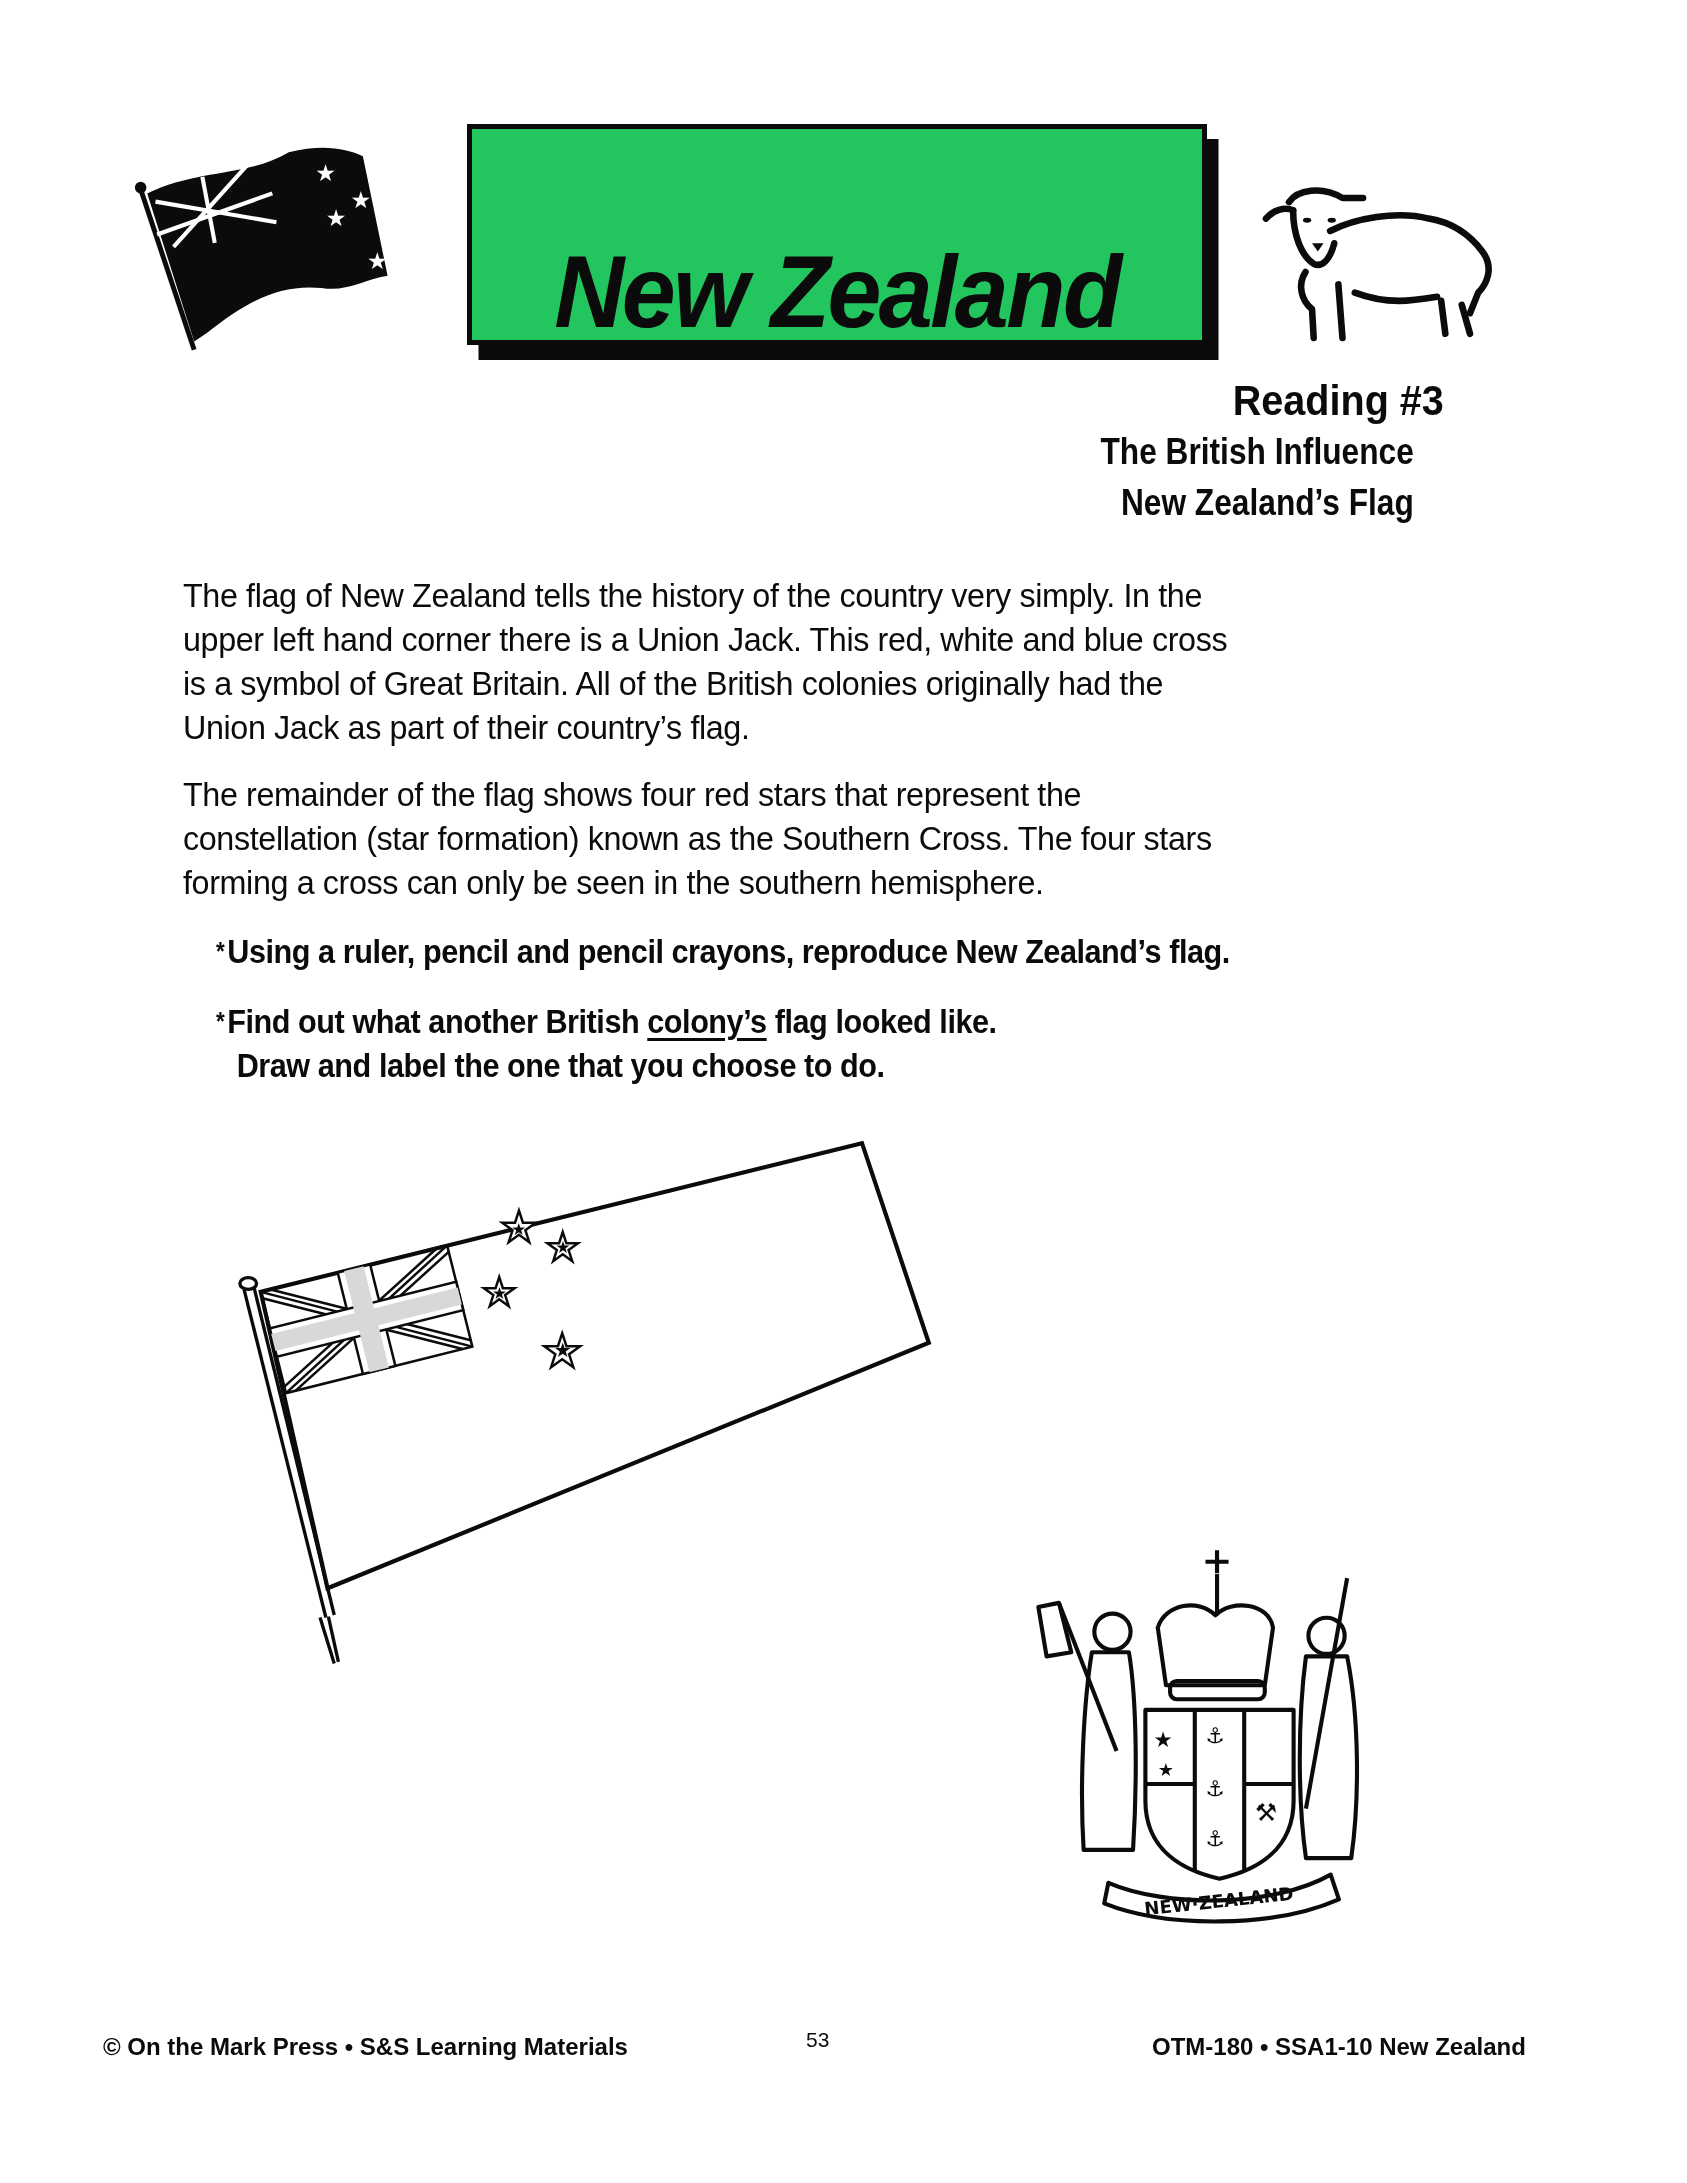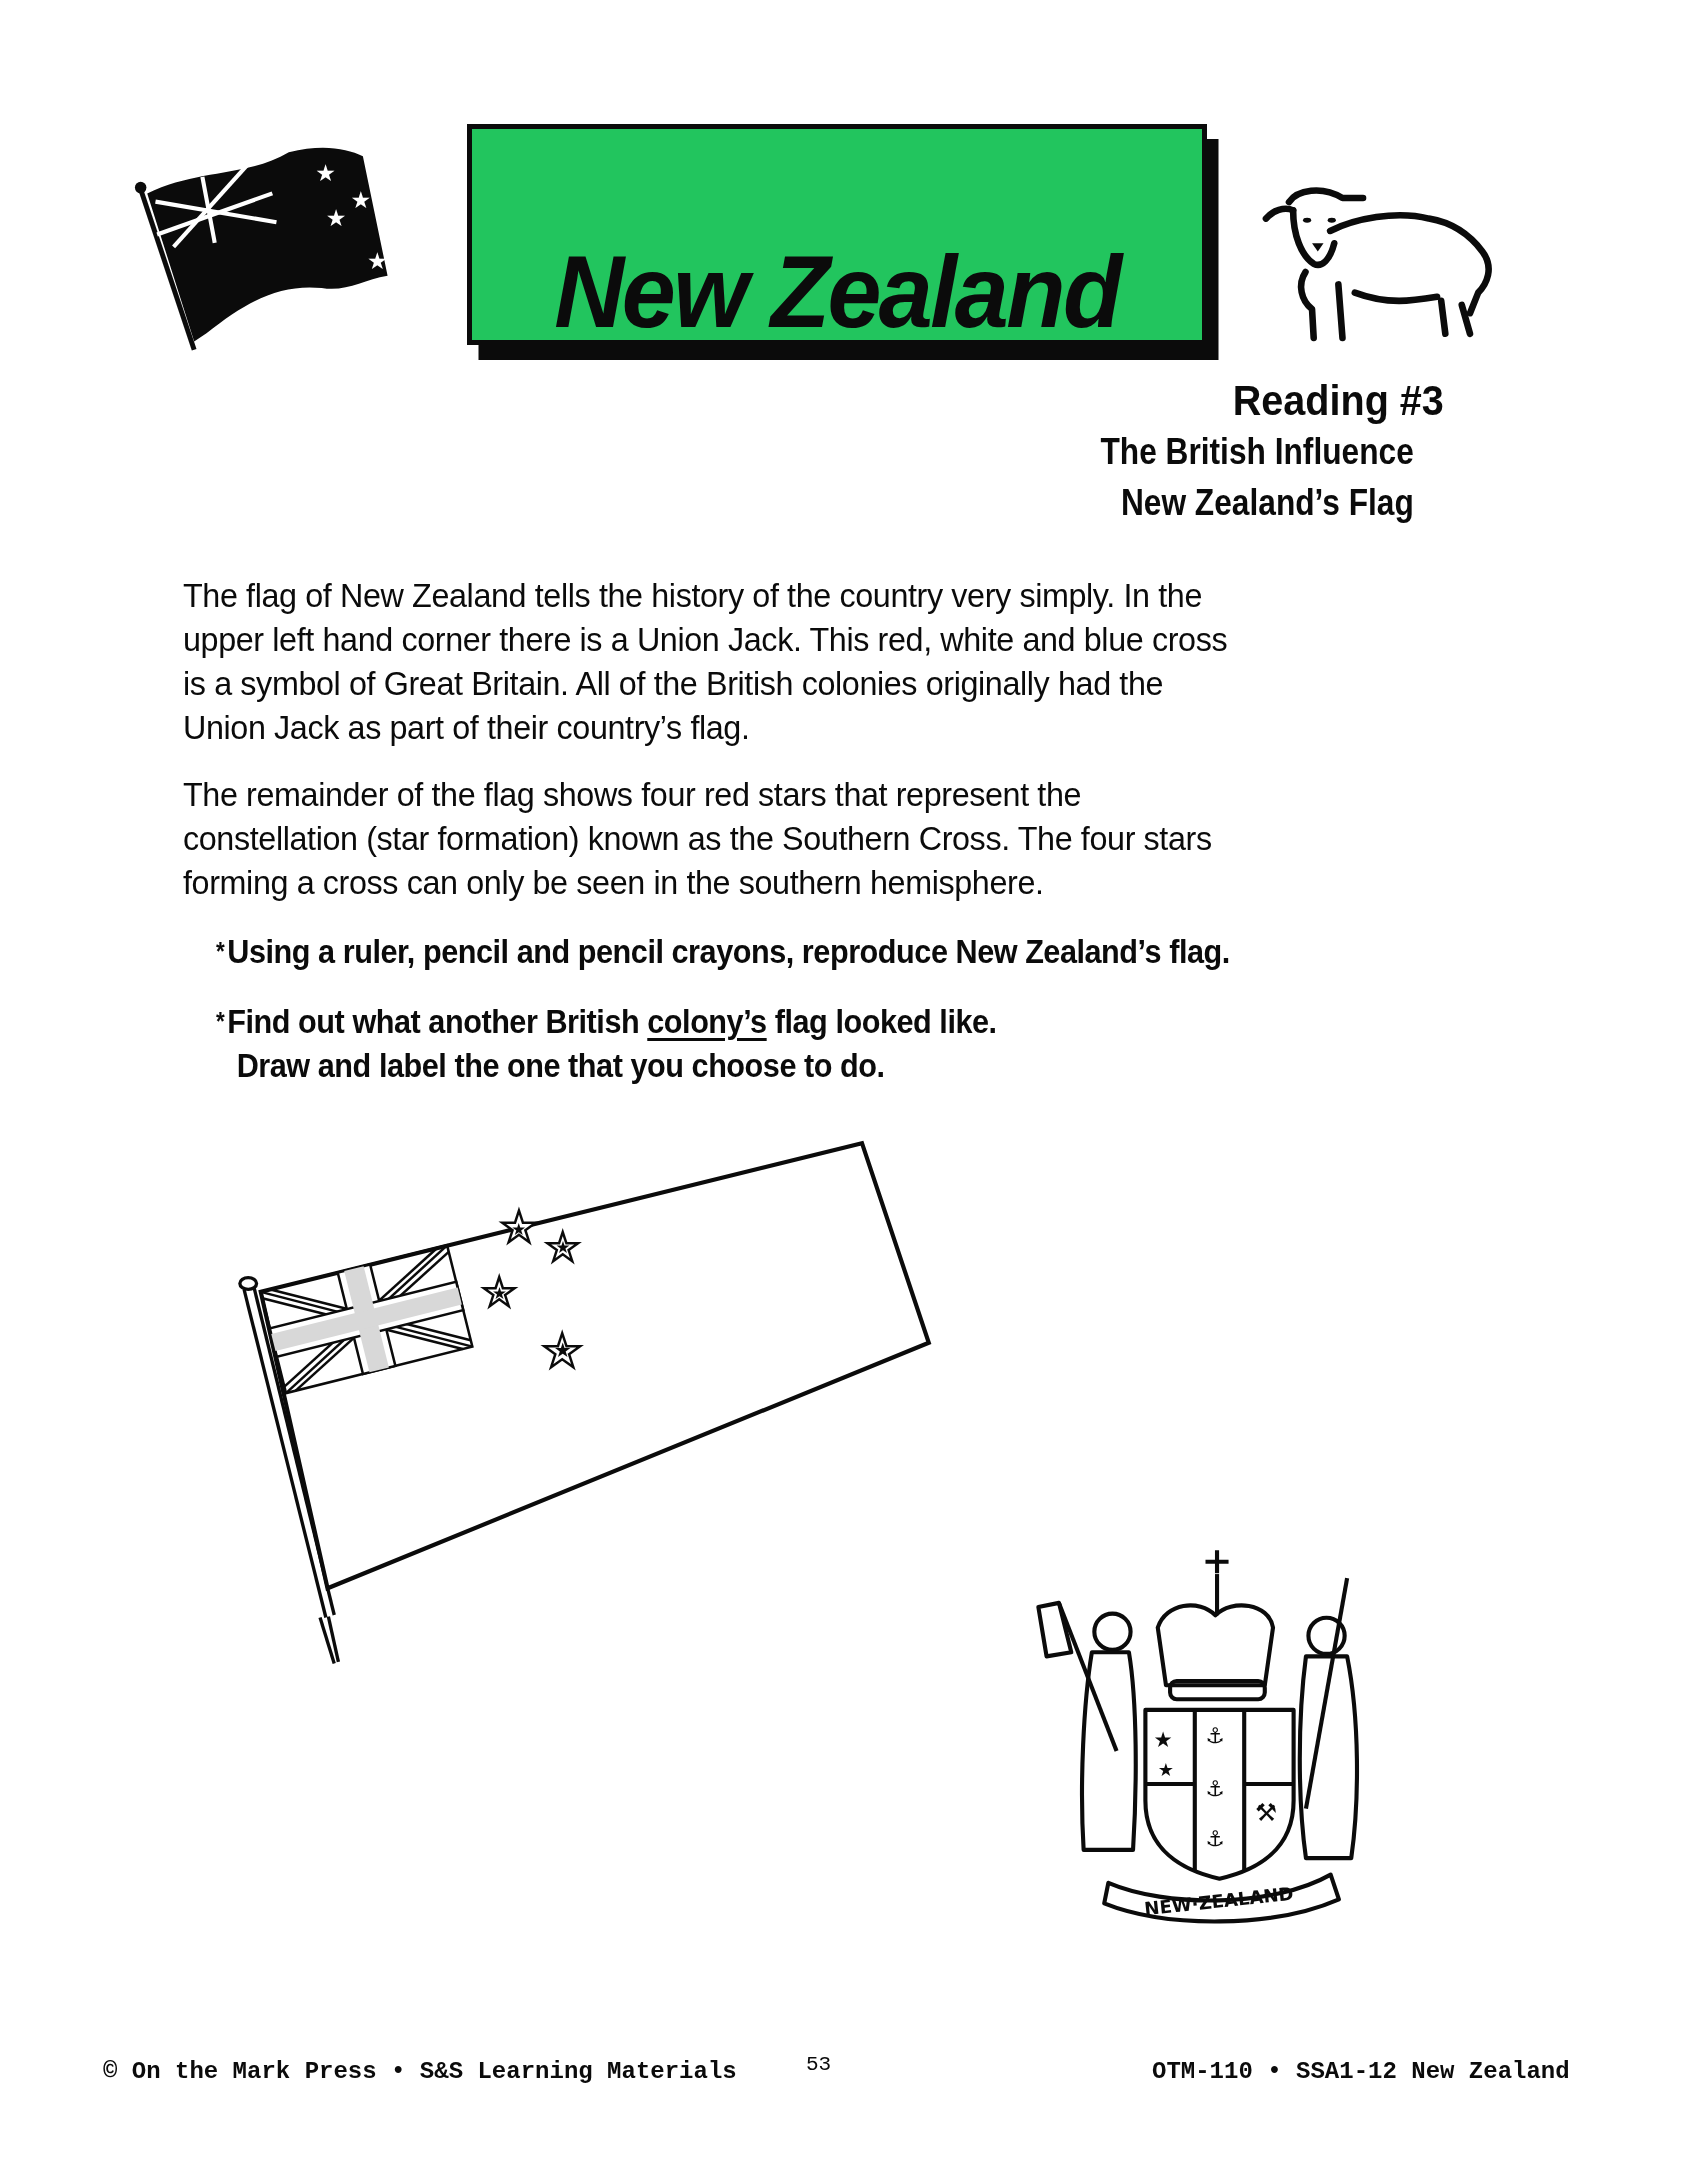--- a/index.html
+++ b/index.html
@@ -27,21 +27,21 @@
 
     .tasks { left: 216px; width: 1351px; font-weight: 700; font-size: 34px; line-height: 44px;
              letter-spacing: -0.5px; transform-origin: left top; transform: scaleX(0.9); }
     #task1 { top: 929px; }
     #task2 { top: 999px; }
     .star-mark { font-size: 25px; vertical-align: top; margin-right: 3.3px; }
     .underline { text-decoration: underline; text-decoration-thickness: 3.3px; text-underline-offset: 5px; }
     .indent { padding-left: 23px; }
 
     
-    .footer { top: 2033px; font-family: Liberation Mono, monospace; font-weight: 700; font-size: 24px; margin-top: 25px; }
+    .footer { top: 2033px; font-family: Liberation Sans, sans-serif; font-weight: 700; font-size: 24px; }
     #footer-left { left: 103px; }
     #footer-page { left: 806px; font-weight: 400; font-size: 21px; top: 2028px; }
     #footer-right { left: 1152px; }
   </style>
 </head>
 <body>
 
 <svg class="abs" style="left:124px;top:144px" width="272" height="214" viewBox="0 0 330 260">
   <line x1="20" y1="55" x2="85" y2="250" stroke="#0b0b0b" stroke-width="6"></line>
   <circle cx="20" cy="53" r="7" fill="#0b0b0b"></circle>
@@ -185,14 +185,14 @@
     <text x="208" y="250" font-size="26">⚓</text>
     <text x="208" y="315" font-size="26">⚓</text>
     <text x="208" y="375" font-size="26">⚓</text>
     <text x="268" y="345" font-size="30">⚒</text>
   </g>
   <text x="225" y="450" text-anchor="middle" font-family="DejaVu Sans, sans-serif" font-weight="700" font-size="22" fill="#0b0b0b" transform="rotate(-6 225 450)">NEW·ZEALAND</text>
 </svg>
 
 <div class="abs footer" id="footer-left">© On the Mark Press • S&amp;S Learning Materials</div>
 <div class="abs footer" id="footer-page">53</div>
-<div class="abs footer" id="footer-right">OTM-110 • SSA1-12 New Zealand</div>
+<div class="abs footer" id="footer-right">OTM-180 • SSA1-10 New Zealand</div>
 
 
 </body></html>

